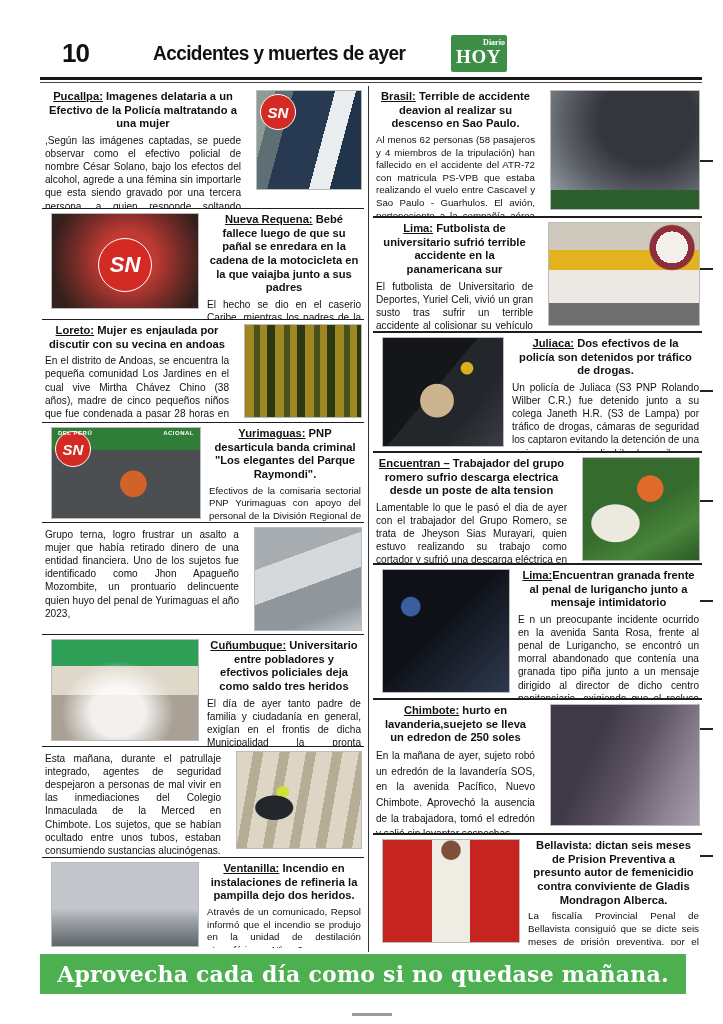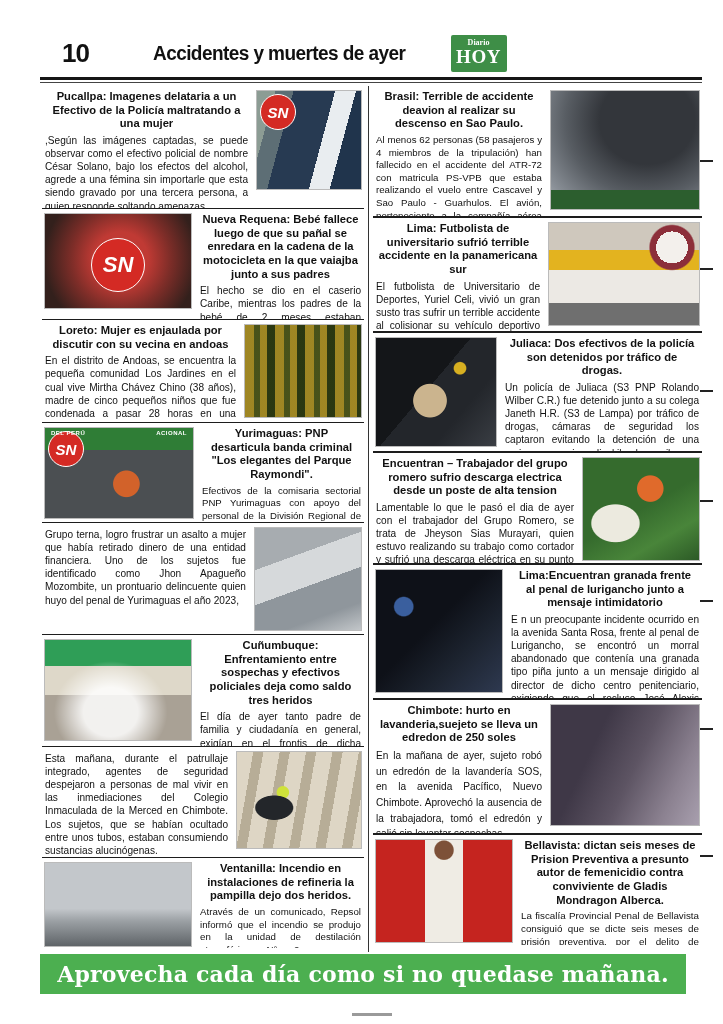--- a/index.html
+++ b/index.html
@@ -4,45 +4,45 @@
 <style>
   html,body{margin:0;padding:0;}
   body{width:723px;height:1024px;background:#ffffff;font-family:"Liberation Sans",sans-serif;color:#111;position:relative;overflow:hidden;}
 
   
   .header{position:absolute;top:30px;left:40px;width:662px;height:46px;display:flex;align-items:center;gap:32px;}
   .page-num{font-size:26px;font-weight:bold;margin-left:22px;letter-spacing:-1px;}
   .head-title{font-size:20px;font-weight:bold;letter-spacing:-0.6px;margin-left:32px;transform:scaleX(.95);transform-origin:left center;white-space:nowrap;}
   .head-date{margin-left:auto;font-size:16px;letter-spacing:-0.3px;margin-right:16px;white-space:nowrap;}
   .logo{width:56px;height:37px;background:#3e8e47;color:#fff;display:flex;flex-direction:column;align-items:center;justify-content:center;border-radius:2px;}
-  .logo .logo-top{font-family:"Liberation Serif",serif;font-size:8px;font-weight:bold;line-height:1;}
+  .logo .logo-top{font-family:"Liberation Serif",serif;font-size:8px;font-weight:bold;line-height:1;padding-left:31px;}
   .logo .logo-main{font-family:"Liberation Serif",serif;font-size:19px;font-weight:bold;line-height:1.05;letter-spacing:.5px;}
   .rule-thick{position:absolute;top:77px;left:40px;width:662px;height:3px;background:#161616;}
   .rule-thin{position:absolute;top:82px;left:40px;width:662px;height:1px;background:#444;}
 
   
   .main{position:absolute;top:86px;left:42px;width:660px;height:866px;display:flex;}
   .col{box-sizing:border-box;}
   .col-left{width:322px;}
   .col-div{width:1px;background:#333;margin:0 4px;}
   .col-right{flex:1;}
 
   .story{box-sizing:border-box;overflow:hidden;border-bottom:1.5px solid #1d1d1d;padding:4px 2px 2px;}
   .col-right .story{border-bottom-width:2px;}
   .story.last{border-bottom:none;}
   .s-flex{display:flex;gap:7px;align-items:flex-start;}
   .s-text{flex:1;min-width:0;}
   .s-title{font-weight:bold;font-size:11.2px;line-height:1.22;text-align:center;margin:0 3px 3px;}
-  .loc{}
+  .loc{text-decoration:underline;}
   .no-underline .loc{text-decoration:none;}
   .s-body{font-size:10.1px;line-height:1.3;text-align:justify;margin:1px;}
   .s-body::first-line{text-indent:10px;}
 
   
-  .photo{flex:0 0 auto;position:relative;overflow:hidden;border:1px solid #bbb;box-sizing:border-box;}
+  .photo{flex:0 0 auto;position:relative;overflow:hidden;border:1px solid #bbb;box-sizing:border-box;margin-left:7px;}
   .sn-badge{position:absolute;top:3px;left:3px;width:34px;height:34px;border-radius:50%;background:#d42a24;color:#fff;font-weight:bold;font-style:italic;font-size:15px;display:flex;align-items:center;justify-content:center;border:1px solid #fff;}
   .sn-center{top:24px;left:46px;width:52px;height:52px;font-size:22px;}
   .pnp-banner{position:absolute;top:2px;left:0;right:0;display:flex;justify-content:space-between;padding:0 6px;color:#fff;font-size:6px;font-weight:bold;letter-spacing:.5px;}
 
   .ph-pucallpa{width:106px;height:100px;background:linear-gradient(105deg,#8c9c94 0 14%,#5d6e75 14% 28%,#273a52 28% 60%,#e9edf0 60% 76%,#20344c 76% 100%);}
   .ph-nrequena{width:148px;height:96px;background:radial-gradient(circle at 52% 48%,#c03a34 0 30%,#7d2d28 55%,#33201c 85%);}
   .ph-loreto{width:118px;height:94px;background:linear-gradient(rgba(30,40,10,.25),rgba(30,40,10,.25)),repeating-linear-gradient(90deg,#caa62c 0 9px,#57601f 9px 15px,#caa62c 15px 22px,#2f3d14 22px 30px);}
   .ph-ypnp{width:150px;height:92px;background:radial-gradient(circle at 55% 62%,#d2622a 0 13%,transparent 14%),linear-gradient(180deg,#2f7d36 0 24%,#4b4f52 24% 100%);}
   .ph-yasalto{width:108px;height:104px;background:linear-gradient(160deg,#a7acb0 0 30%,#d6d9db 30% 55%,#8f969c 55% 80%,#c2c6c9 100%);}
   .ph-cunumbuque{width:148px;height:102px;background:radial-gradient(ellipse at 45% 72%,rgba(255,255,255,.85) 0 24%,transparent 50%),linear-gradient(180deg,#2f9e57 0 26%,#ded8c9 26% 55%,#a9a195 55% 100%);}
@@ -138,21 +138,21 @@
           <p class="s-body">Grupo terna, logro frustrar un asalto a mujer que había retirado dinero de una entidad financiera. Uno de los sujetos fue identificado como Jhon Apagueño Mozombite, un prontuario delincuente quien huyo del penal de Yurimaguas el año 2023,</p>
         </div>
         <div class="photo ph-yasalto"></div>
       </div>
     </article>
 
     <article class="story" style="height:112px">
       <div class="s-flex">
         <div class="photo ph-cunumbuque"></div>
         <div class="s-text">
-          <h3 class="s-title"><span class="loc">Cuñumbuque:</span><span> Enfrentamiento entre sospechas y efectivos policiales deja como saldo tres heridos</span></h3>
+          <h3 class="s-title"><span class="loc">Cuñumbuque:</span><span> Universitario entre pobladores y efectivos policiales deja como saldo tres heridos</span></h3>
           <p class="s-body">El día de ayer tanto padre de familia y ciudadanía en general, exigían en el frontis de dicha Municipalidad la pronta culminación y entrega de la nueva infraestructura de la institución educativa María Hidalgo Torres, mientras efectivos policiales lanzaba gases lacrimógenos,</p>
         </div>
       </div>
     </article>
 
     <article class="story" style="height:111px">
       <div class="s-flex">
         <div class="s-text">
           <p class="s-body">Esta mañana, durante el patrullaje integrado, agentes de seguridad despejaron a personas de mal vivir en las inmediaciones del Colegio Inmaculada de la Merced en Chimbote. Los sujetos, que se habían ocultado entre unos tubos, estaban consumiendo sustancias alucinógenas.</p>
         </div>

